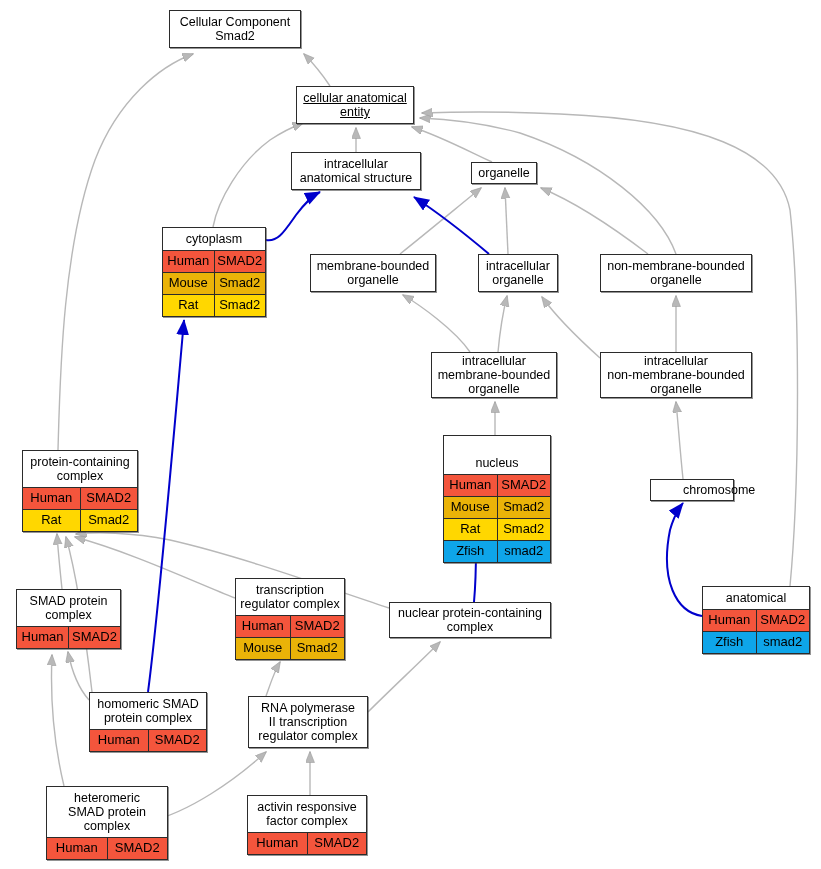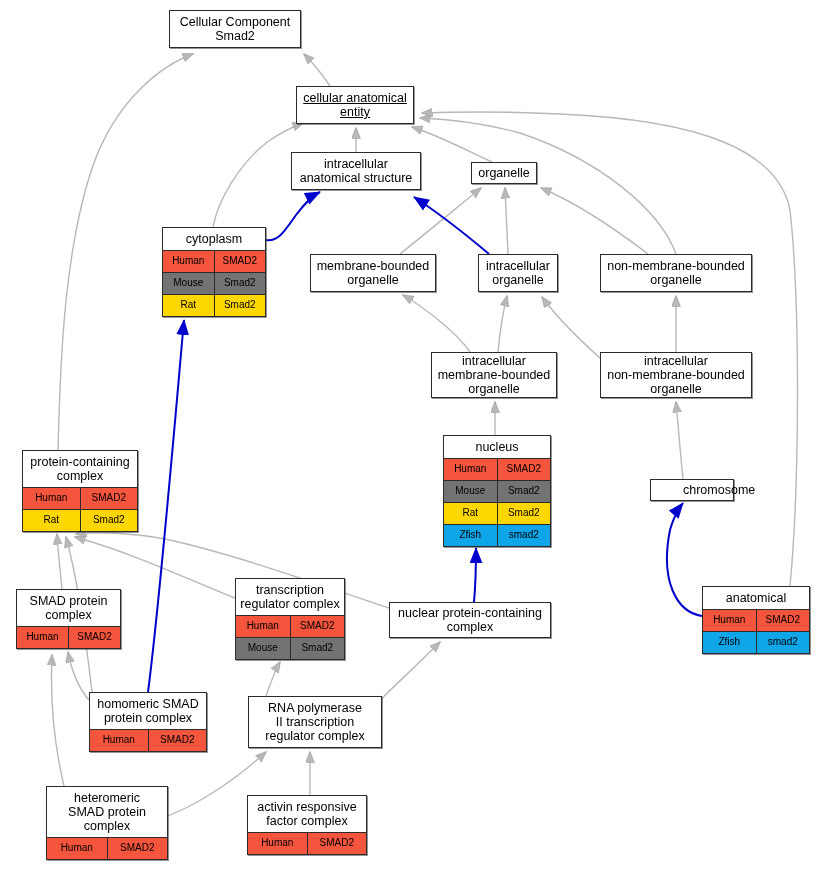--- a/index.html
+++ b/index.html
@@ -31,29 +31,29 @@
   .rows{border-top:1px solid #2b2b2b;}
   .row{
     display:flex;
     border-top:1px solid #2b2b2b;
     height:21px;
   }
   .rows .row:first-child{border-top:none;}
   .cell{
     flex:1 1 50%;
     text-align:center;
-    font-size:10px;
+    font-size:13px;
     line-height:20px;
     color:#000;
     overflow:hidden;
     white-space:nowrap;
   }
   .cell.left{border-right:1px solid #2b2b2b;}
   .sp-human{background:#f4553c;}
-  .sp-mouse{background:#737373;}
+  .sp-mouse{background:#eab308;}
   .sp-rat{background:#ffd700;}
   .sp-zfish{background:#0ea5e9;}
 </style>
 </head>
 <body>
 
 <div id="canvas">
 
   <svg id="edges" viewBox="0 0 821 869">
     <defs>
@@ -197,21 +197,21 @@
             <div class="cell left sp-human">Human</div>
             <div class="cell sp-human">SMAD2</div>
           </div>
           <div class="row" style="background: rgb(255, 215, 0);">
             <div class="cell left sp-rat">Rat</div>
             <div class="cell sp-rat">Smad2</div>
           </div>
         </div>
       </div>
       <div class="node" style="left: 443px; top: 435px; width: 108px; min-height: 108px;">
-        <div class="title" style="height: 22px; display: flex; flex-direction: column; justify-content: center;">nucleus</div>
+        <div class="title" style="height: 22px; display: flex; flex-direction: column; justify-content: center; margin-top: 16px;">nucleus</div>
         <div class="rows">
           <div class="row" style="background: rgb(244, 85, 60);">
             <div class="cell left sp-human">Human</div>
             <div class="cell sp-human">SMAD2</div>
           </div>
           <div class="row" style="background: rgb(183, 215, 222);">
             <div class="cell left sp-mouse">Mouse</div>
             <div class="cell sp-mouse">Smad2</div>
           </div>
           <div class="row" style="background: rgb(255, 215, 0);">
@@ -271,21 +271,21 @@
       <div class="node" style="left: 89px; top: 692px; width: 118px; min-height: 58px;">
         <div class="title" style="height: 36px; display: flex; flex-direction: column; justify-content: center;">homomeric SMAD
 protein complex</div>
         <div class="rows">
           <div class="row" style="background: rgb(244, 85, 60);">
             <div class="cell left sp-human">Human</div>
             <div class="cell sp-human">SMAD2</div>
           </div>
         </div>
       </div>
-      <div class="node" style="left: 248px; top: 696px; width: 134px; min-height: 52px;">
+      <div class="node" style="left: 248px; top: 696px; width: 120px; min-height: 52px;">
         <div class="title" style="height: 50px; display: flex; flex-direction: column; justify-content: center;">RNA polymerase
 II transcription
 regulator complex</div>
       </div>
       <div class="node" style="left: 46px; top: 786px; width: 122px; min-height: 72px;">
         <div class="title" style="height: 50px; display: flex; flex-direction: column; justify-content: center;">heteromeric
 SMAD protein
 complex</div>
         <div class="rows">
           <div class="row" style="background: rgb(244, 85, 60);">

